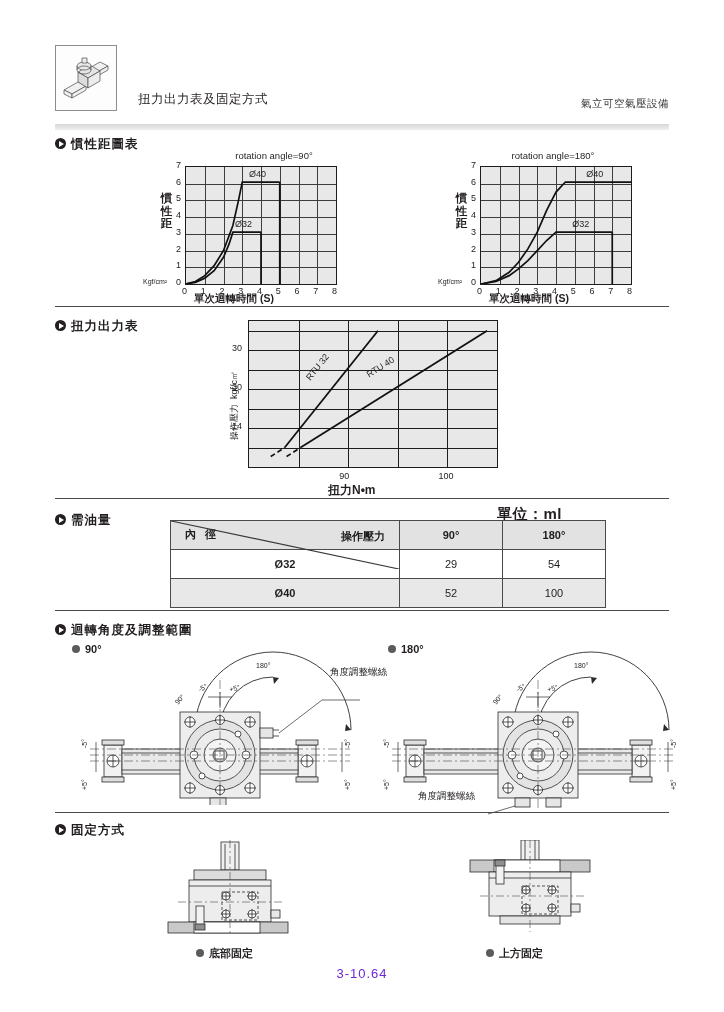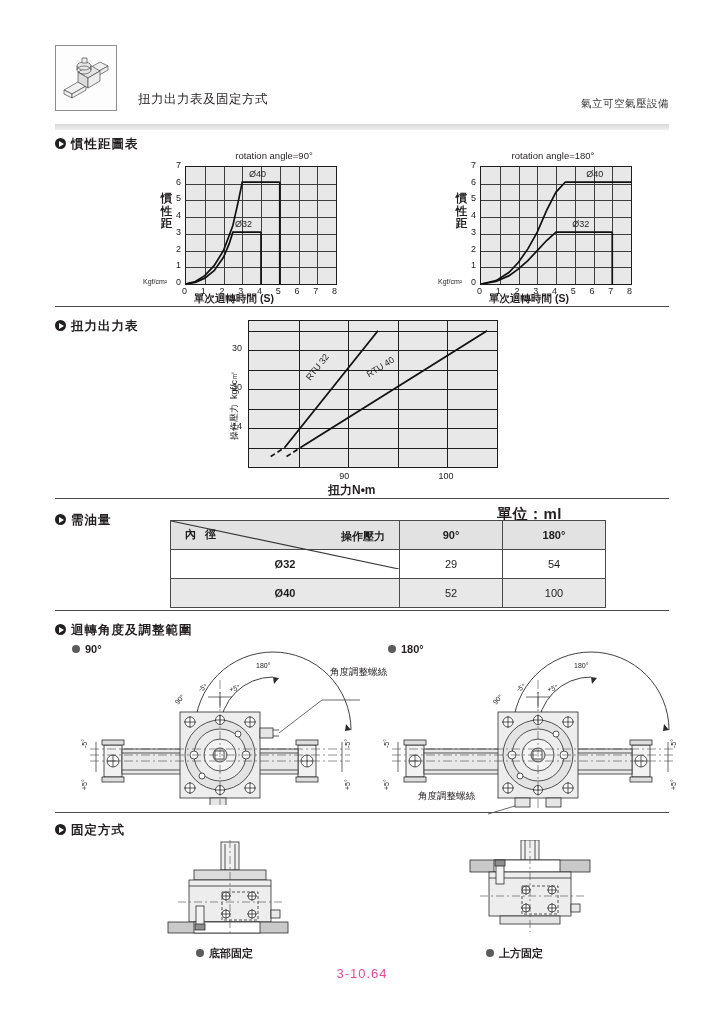--- a/index.html
+++ b/index.html
@@ -84,21 +84,21 @@
   .subcap{position:absolute;font-size:11px;font-weight:bold;white-space:nowrap;}
   .subcap .dot{
     display:inline-block;width:8px;height:8px;border-radius:50%;
     background:#5b5b5b;margin-right:5px;position:relative;top:0px;
   }
   .callout{position:absolute;font-size:9.5px;white-space:nowrap;}
   .mechsvg{position:absolute;}
 
   .pagenum{
     position:absolute;left:0;right:0;top:966px;text-align:center;
-    font-size:13px;letter-spacing:1px;color:#ec4899;
+    font-size:13px;letter-spacing:1px;color:#6d28d9;
   }
 </style>
 </head>
 <body>
 
 <div class="page">
 
   <div class="header">
     <div class="thumb">
       <svg width="60" height="64" viewBox="0 0 60 64">

